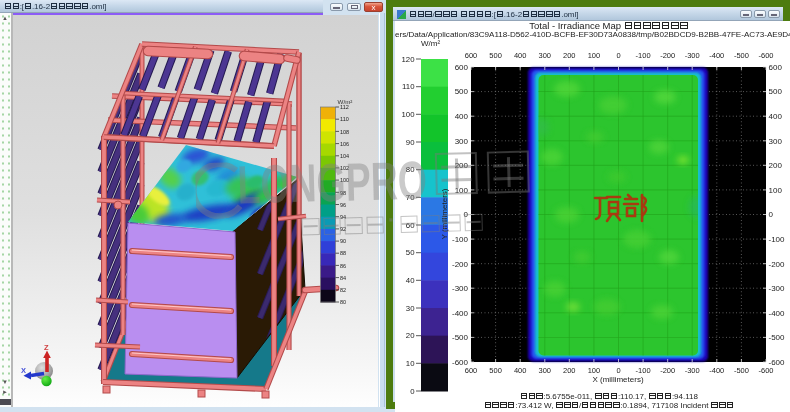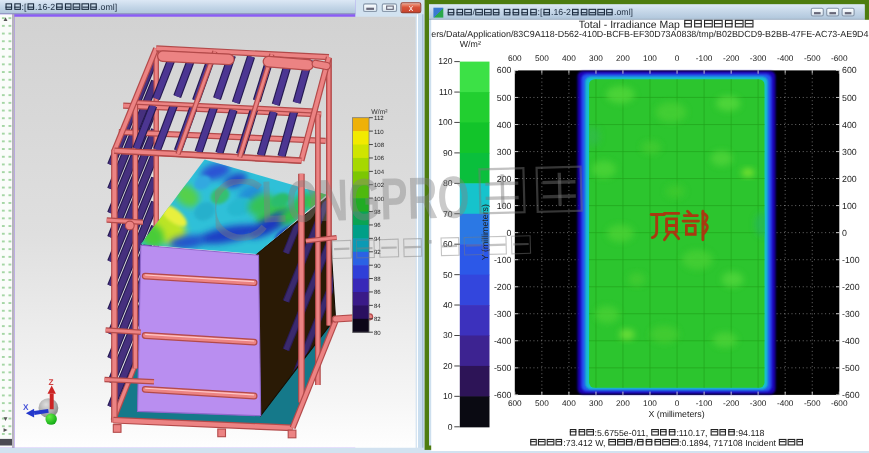--- a/index.html
+++ b/index.html
@@ -284,21 +284,21 @@
       <line x1="44" y1="373.5" x2="31" y2="375.5" stroke="#2438cc" stroke-width="3.6"></line>
       <polygon points="31,371.5 31,379.5 23.5,375.7" fill="#2438cc"></polygon>
       <text x="21" y="373" font-size="7.5" fill="#4652d8" font-weight="bold">X</text>
       <line x1="47" y1="372" x2="47" y2="358" stroke="#cc2424" stroke-width="3.6"></line>
       <polygon points="43.2,358 50.8,358 47,350.5" fill="#cc2424"></polygon>
       <text x="44" y="350" font-size="7.5" fill="#d04040" font-weight="bold">Z</text>
       <circle cx="46.5" cy="381" r="5.2" fill="url(#grn)"></circle>
     </svg>
 <div class="abs" style="left:379px;top:13px;width:6px;height:394px;background:linear-gradient(90deg,#fff 0 1px,#cadeef 1px 5px,#a9c2d8 5px)"></div>
 </div>
-<div class="abs" style="left:386px;top:0;width:404px;height:409px;background:#cddfee;border:4px solid #4d7c0f">
+<div class="abs" style="left:386px;top:0;width:404px;height:409px;background:#cddfee;border:7px solid #4d7c0f">
 <div class="tb" style="height:14px;color:#1d2d40;font-size:8px">
       <span style="position:absolute;left:4px;top:3px;width:9px;height:9px;background:linear-gradient(135deg,#3a7ad0 55%,#2aa84a 55%)"></span>
       <span style="position:absolute;left:16px;top:3px"><i class="cj"></i><i class="cj"></i><i class="cj"></i>/<i class="cj"></i><i class="cj"></i><i class="cj"></i> <i class="cj"></i><i class="cj"></i><i class="cj"></i><i class="cj"></i>:[<i class="cj"></i>.16-2<i class="cj"></i><i class="cj"></i><i class="cj"></i><i class="cj"></i><i class="cj"></i>.oml]</span>
     </div>
 <div class="btn" style="left:347px;width:12px;top:3px">
       <span style="position:absolute;left:2px;top:3px;width:6px;height:2px;background:#667"></span>
     </div>
 <div class="btn" style="left:361px;width:12px;top:3px">
       <span style="position:absolute;left:2px;top:3px;width:6px;height:2px;background:#667"></span>
     </div>

